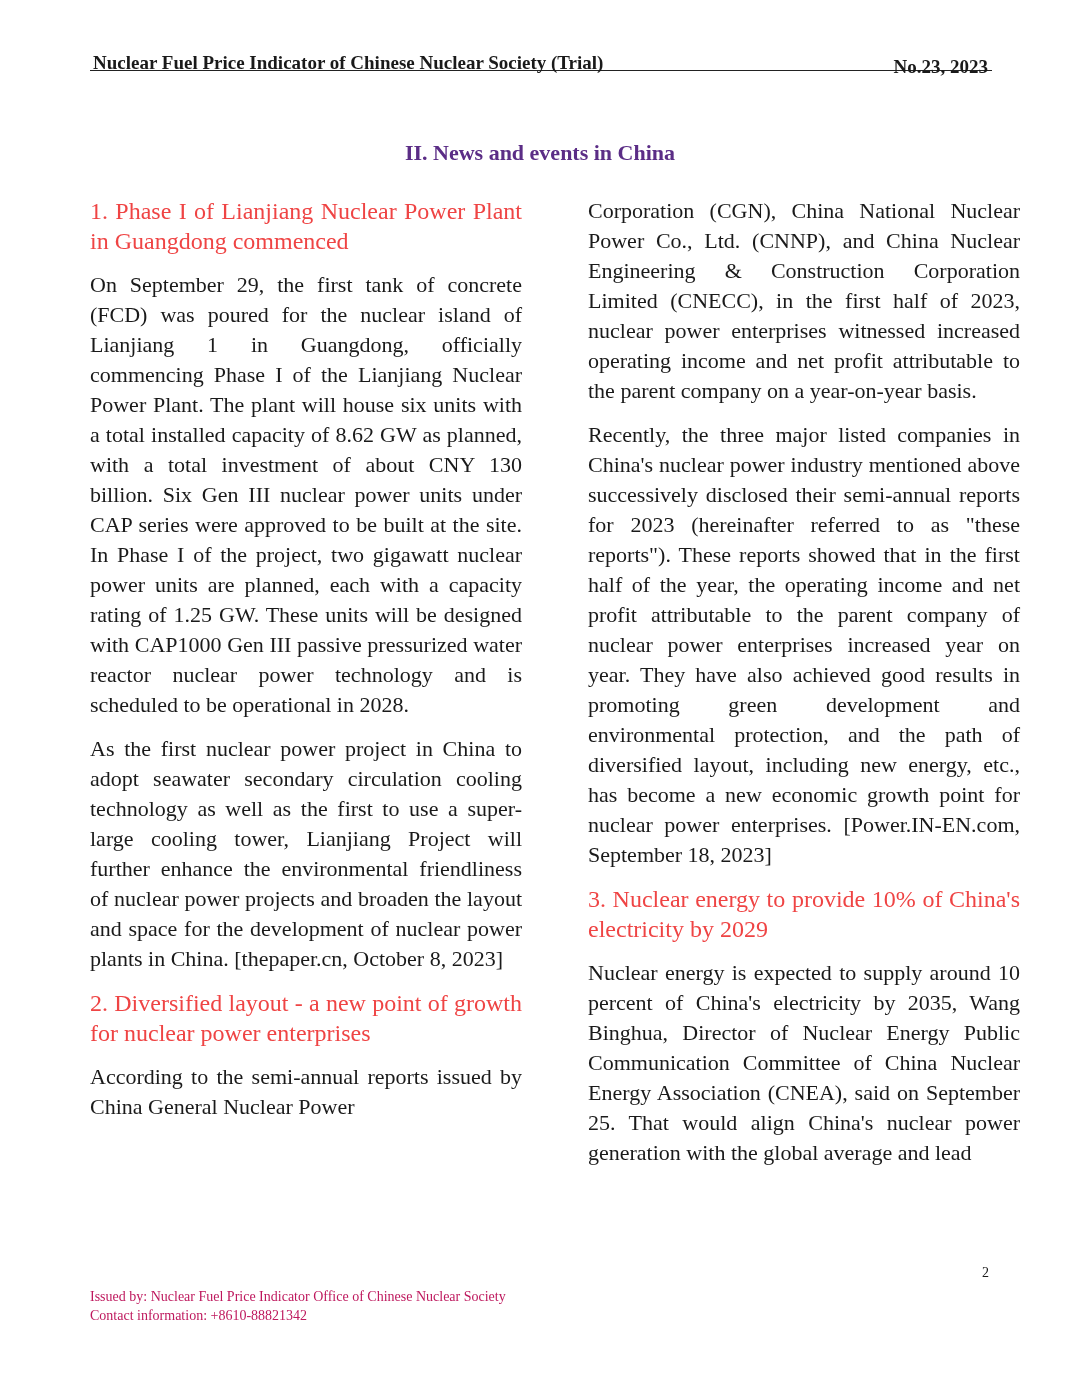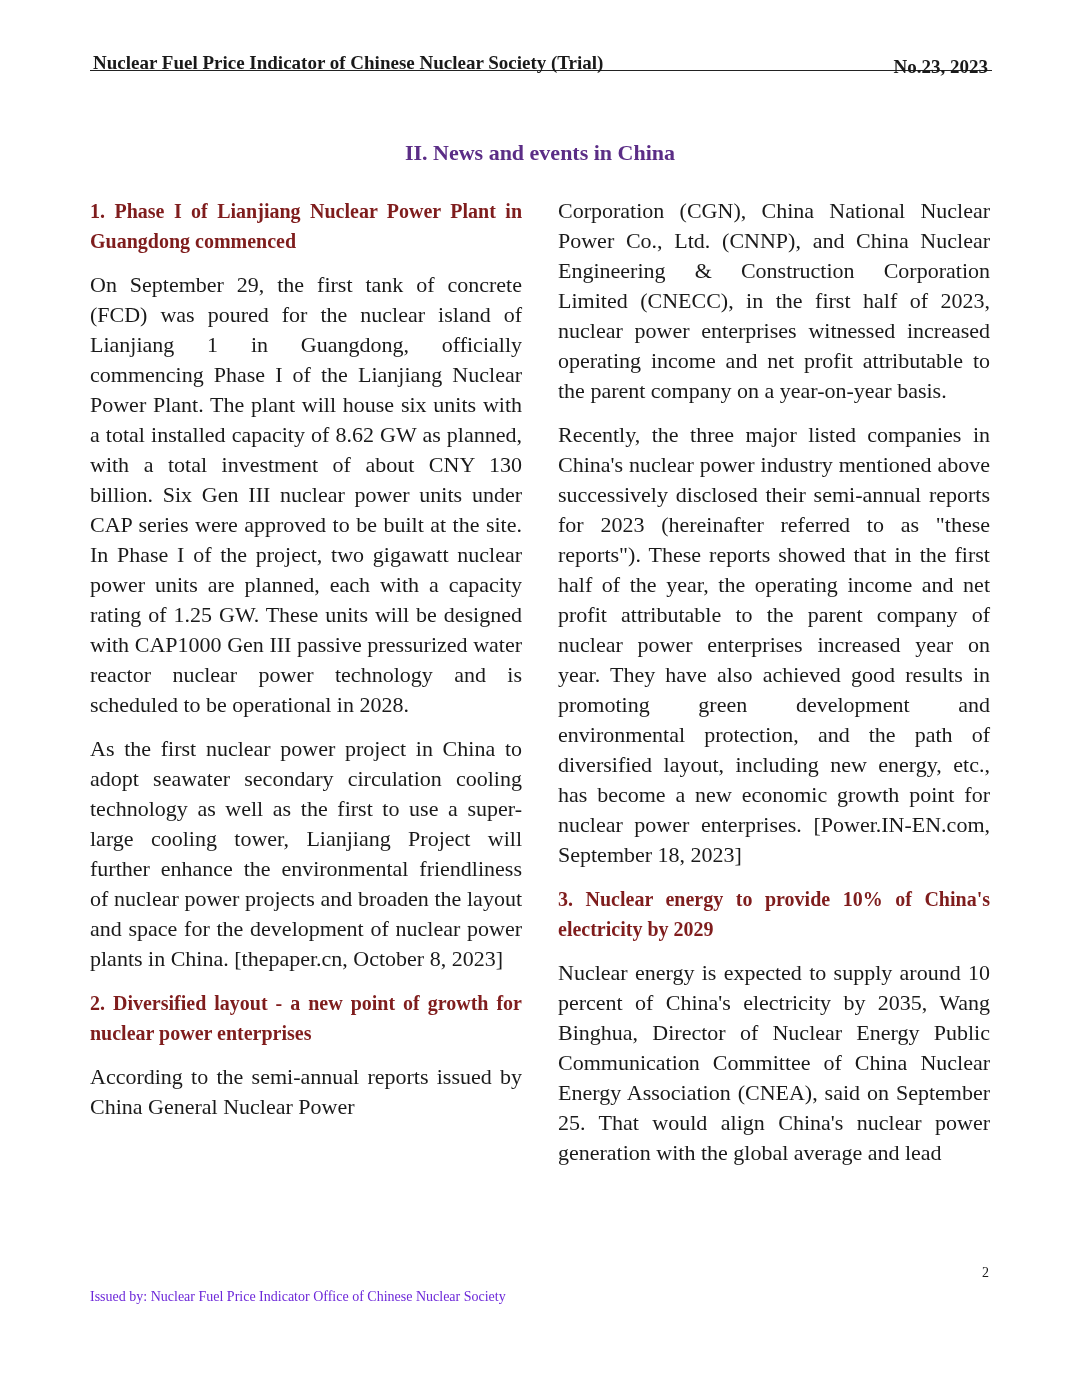--- a/index.html
+++ b/index.html
@@ -7,26 +7,26 @@
          font-family: "Liberation Serif", "DejaVu Serif", serif; color: #1a1a1a; }
   .header { position: absolute; left: 90px; top: 50px; width: 902px; height: 20px;
             border-bottom: 1.5px solid #222; font-weight: bold; font-size: 19px; }
   .header .left { position: absolute; left: 3px; top: 2px; }
   .header .right { position: absolute; right: 4px; top: 6px; }
   .section-title { position: absolute; left: 0; width: 1080px; top: 140px; text-align: center;
                    font-weight: bold; font-size: 22px; color: #5b2d86; }
   .col { position: absolute; top: 196px; width: 432px; font-size: 22px; line-height: 30px;
          text-align: justify; }
   .col.left { left: 90px; }
-  .col.right { left: 558px; }
+  .col.right { left: 588px; }
   .col p { margin: 0 0 14px 0; }
-  .col h3 { margin: 0 0 14px 0; font-weight: bold; font-size: 20px; line-height: 30px;
-            color: #7f1d1d; text-align: justify; }
+  .col h3 { margin: 0 0 14px 0; font-weight: normal; font-size: 24px; line-height: 30px;
+            color: #ef4444; text-align: justify; }
   .pagenum { position: absolute; right: 91px; top: 1265px; font-size: 14px; }
-  .footer { position: absolute; left: 90px; top: 1287px; font-size: 14px; line-height: 19px; color: #6d28d9; }
+  .footer { position: absolute; left: 90px; top: 1287px; font-size: 14px; line-height: 19px; color: #be185d; }
 </style>
 </head>
 <body>
 
 <div class="header">
   <span class="left">Nuclear Fuel Price Indicator of Chinese Nuclear Society (Trial)</span>
   <span class="right">No.23, 2023</span>
 </div>
 
 <div class="section-title">II. News and events in China</div>
@@ -43,13 +43,14 @@
   <p>Corporation (CGN), China National Nuclear Power Co., Ltd. (CNNP), and China Nuclear Engineering &amp; Construction Corporation Limited (CNECC), in the first half of 2023, nuclear power enterprises witnessed increased operating income and net profit attributable to the parent company on a year-on-year basis.</p>
   <p>Recently, the three major listed companies in China's nuclear power industry mentioned above successively disclosed their semi-annual reports for 2023 (hereinafter referred to as "these reports"). These reports showed that in the first half of the year, the operating income and net profit attributable to the parent company of nuclear power enterprises increased year on year. They have also achieved good results in promoting green development and environmental protection, and the path of diversified layout, including new energy, etc., has become a new economic growth point for nuclear power enterprises. [Power.IN-EN.com, September 18, 2023]</p>
   <h3>3. Nuclear energy to provide 10% of China's electricity by 2029</h3>
   <p>Nuclear energy is expected to supply around 10 percent of China's electricity by 2035, Wang Binghua, Director of Nuclear Energy Public Communication Committee of China Nuclear Energy Association (CNEA), said on September 25. That would align China's nuclear power generation with the global average and lead</p>
 </div>
 
 <div class="pagenum">2</div>
 
 <div class="footer">
   <div>Issued by: Nuclear Fuel Price Indicator Office of Chinese Nuclear Society</div>
+  <div>Contact information: +8610-88821342</div>
 </div>
 
 </body></html>

